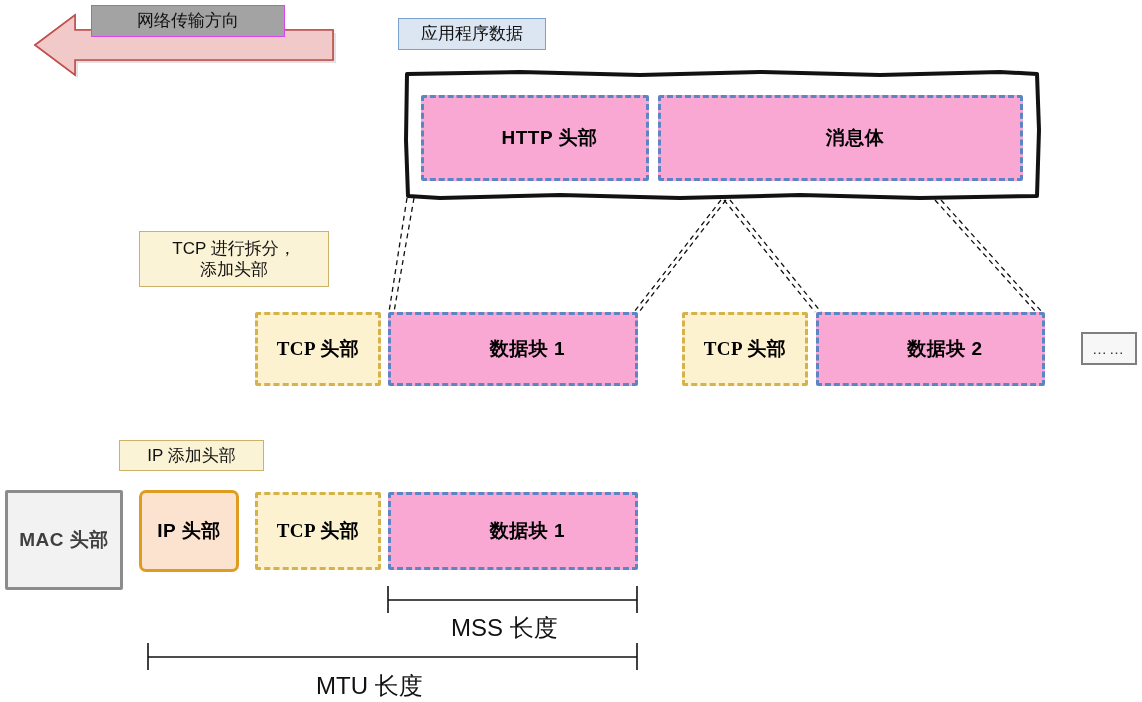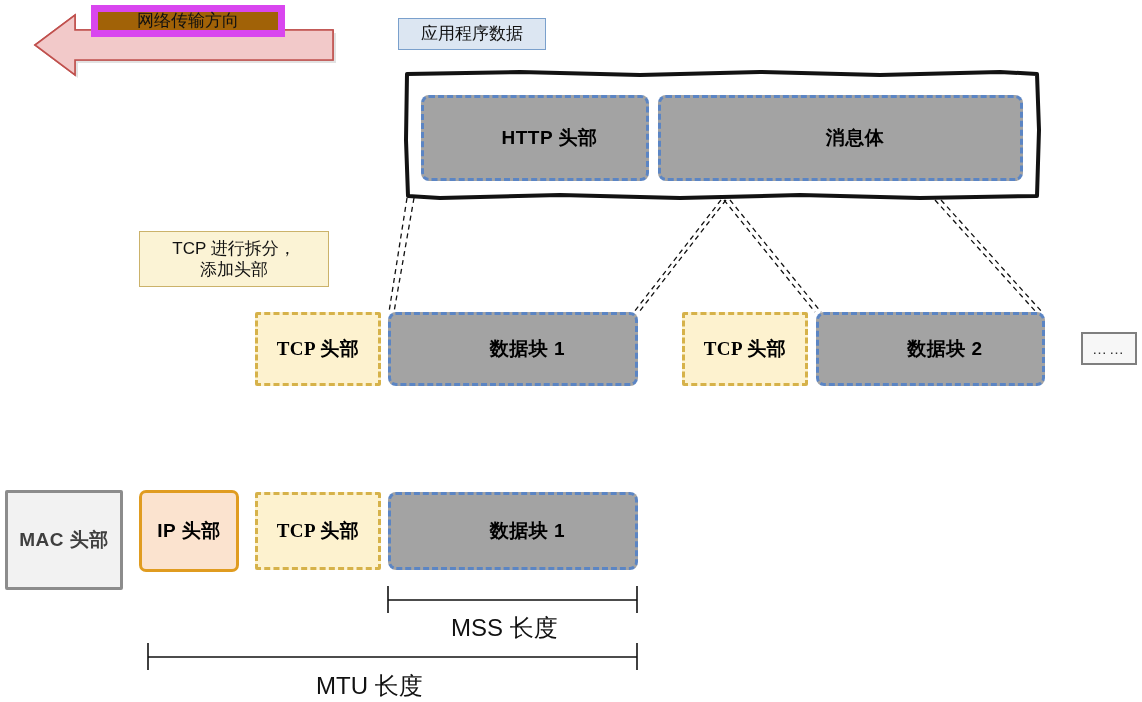--- a/index.html
+++ b/index.html
@@ -31,43 +31,43 @@
     font-size: 17px;
     color: #111111;
     line-height: 1.25;
     white-space: pre-line;
   }
   .label-blue {
     background: #dce6f2;
     border: 1px solid #7aa0cc;
   }
   .label-pink {
-    background: #a16207;
-    border: 7px solid #d946ef;
+    background: #a3a3a3;
+    border: 1px solid #d946ef;
     text-align: right;
   }
   .label-cream {
     background: #fbf3d5;
     border: 1px solid #cbb26a;
   }
 
   
   .pkt {
     display: flex;
     align-items: center;
     justify-content: center;
     font-size: 19px;
     font-weight: bold;
     color: #000000;
     letter-spacing: 0.5px;
   }
   .pkt-blue {
-    background: #a3a3a3;
+    background: #f9a8d4;
     border: 3px dashed #5b85c4;
-    border-radius: 8px;
+    border-radius: 2px;
     padding-left: 29px;
   }
   .pkt-yellow {
     background: #fdf2cf;
     border: 3px dashed #d6b24a;
     border-radius: 2px;
     font-family: Liberation Serif, serif;
   }
   .pkt-ip {
     background: #fbe3cf;
@@ -169,20 +169,21 @@
   <div class="abs pkt pkt-yellow" style="left:255px; top:312px; width:126px; height:74px;">TCP 头部</div>
 
   <div class="abs pkt pkt-blue" style="left:388px; top:312px; width:250px; height:74px;">数据块 1</div>
 
   <div class="abs pkt pkt-yellow" style="left:682px; top:312px; width:126px; height:74px;">TCP 头部</div>
 
   <div class="abs pkt pkt-blue" style="left:816px; top:312px; width:229px; height:74px;">数据块 2</div>
 
   <div class="abs pkt pkt-dots" style="left:1081px; top:332px; width:56px; height:33px;">……</div>
 
+  <div class="abs label-box label-cream" style="left:119px; top:440px; width:145px; height:31px;">IP 添加头部</div>
 
   <div class="abs pkt pkt-mac" style="left:5px; top:490px; width:118px; height:100px;">MAC 头部</div>
 
   <div class="abs pkt pkt-ip" style="left:139px; top:490px; width:100px; height:82px;">IP 头部</div>
 
   <div class="abs pkt pkt-yellow" style="left:255px; top:492px; width:126px; height:78px;">TCP 头部</div>
 
   <div class="abs pkt pkt-blue" style="left:388px; top:492px; width:250px; height:78px;">数据块 1</div>
 
   <div class="dim-text" style="left:451px; top:612px;">MSS 长度</div>

